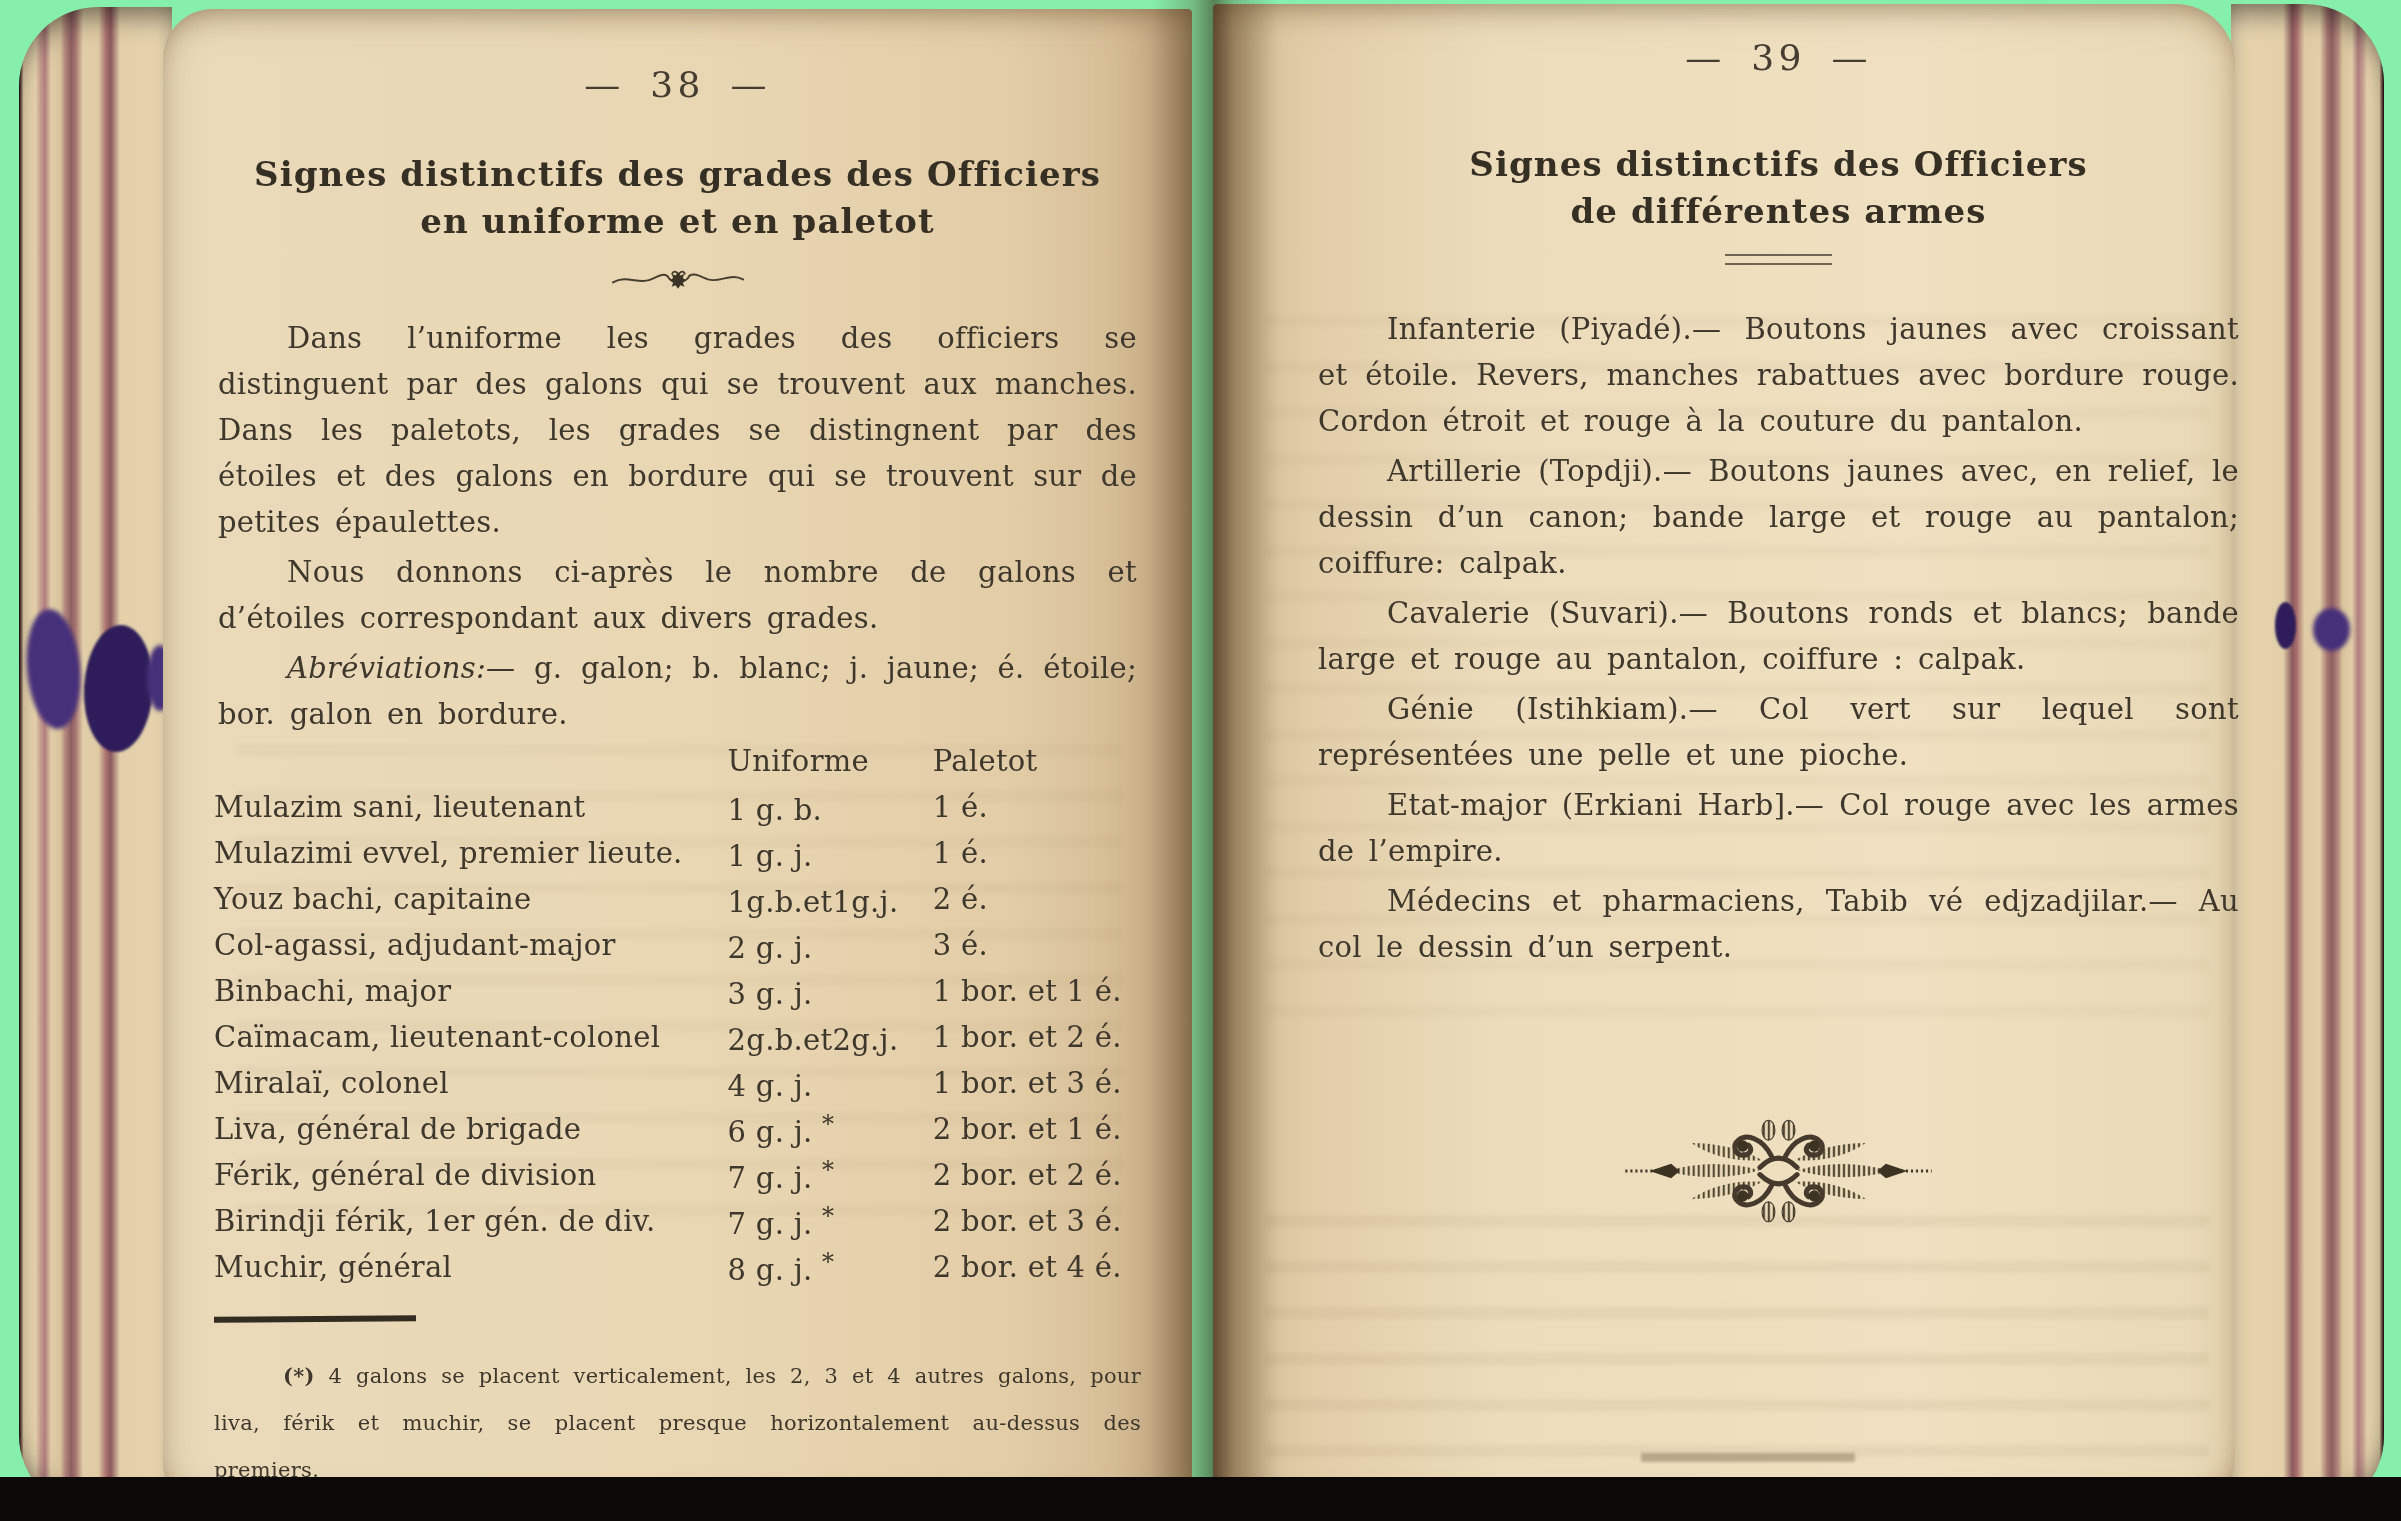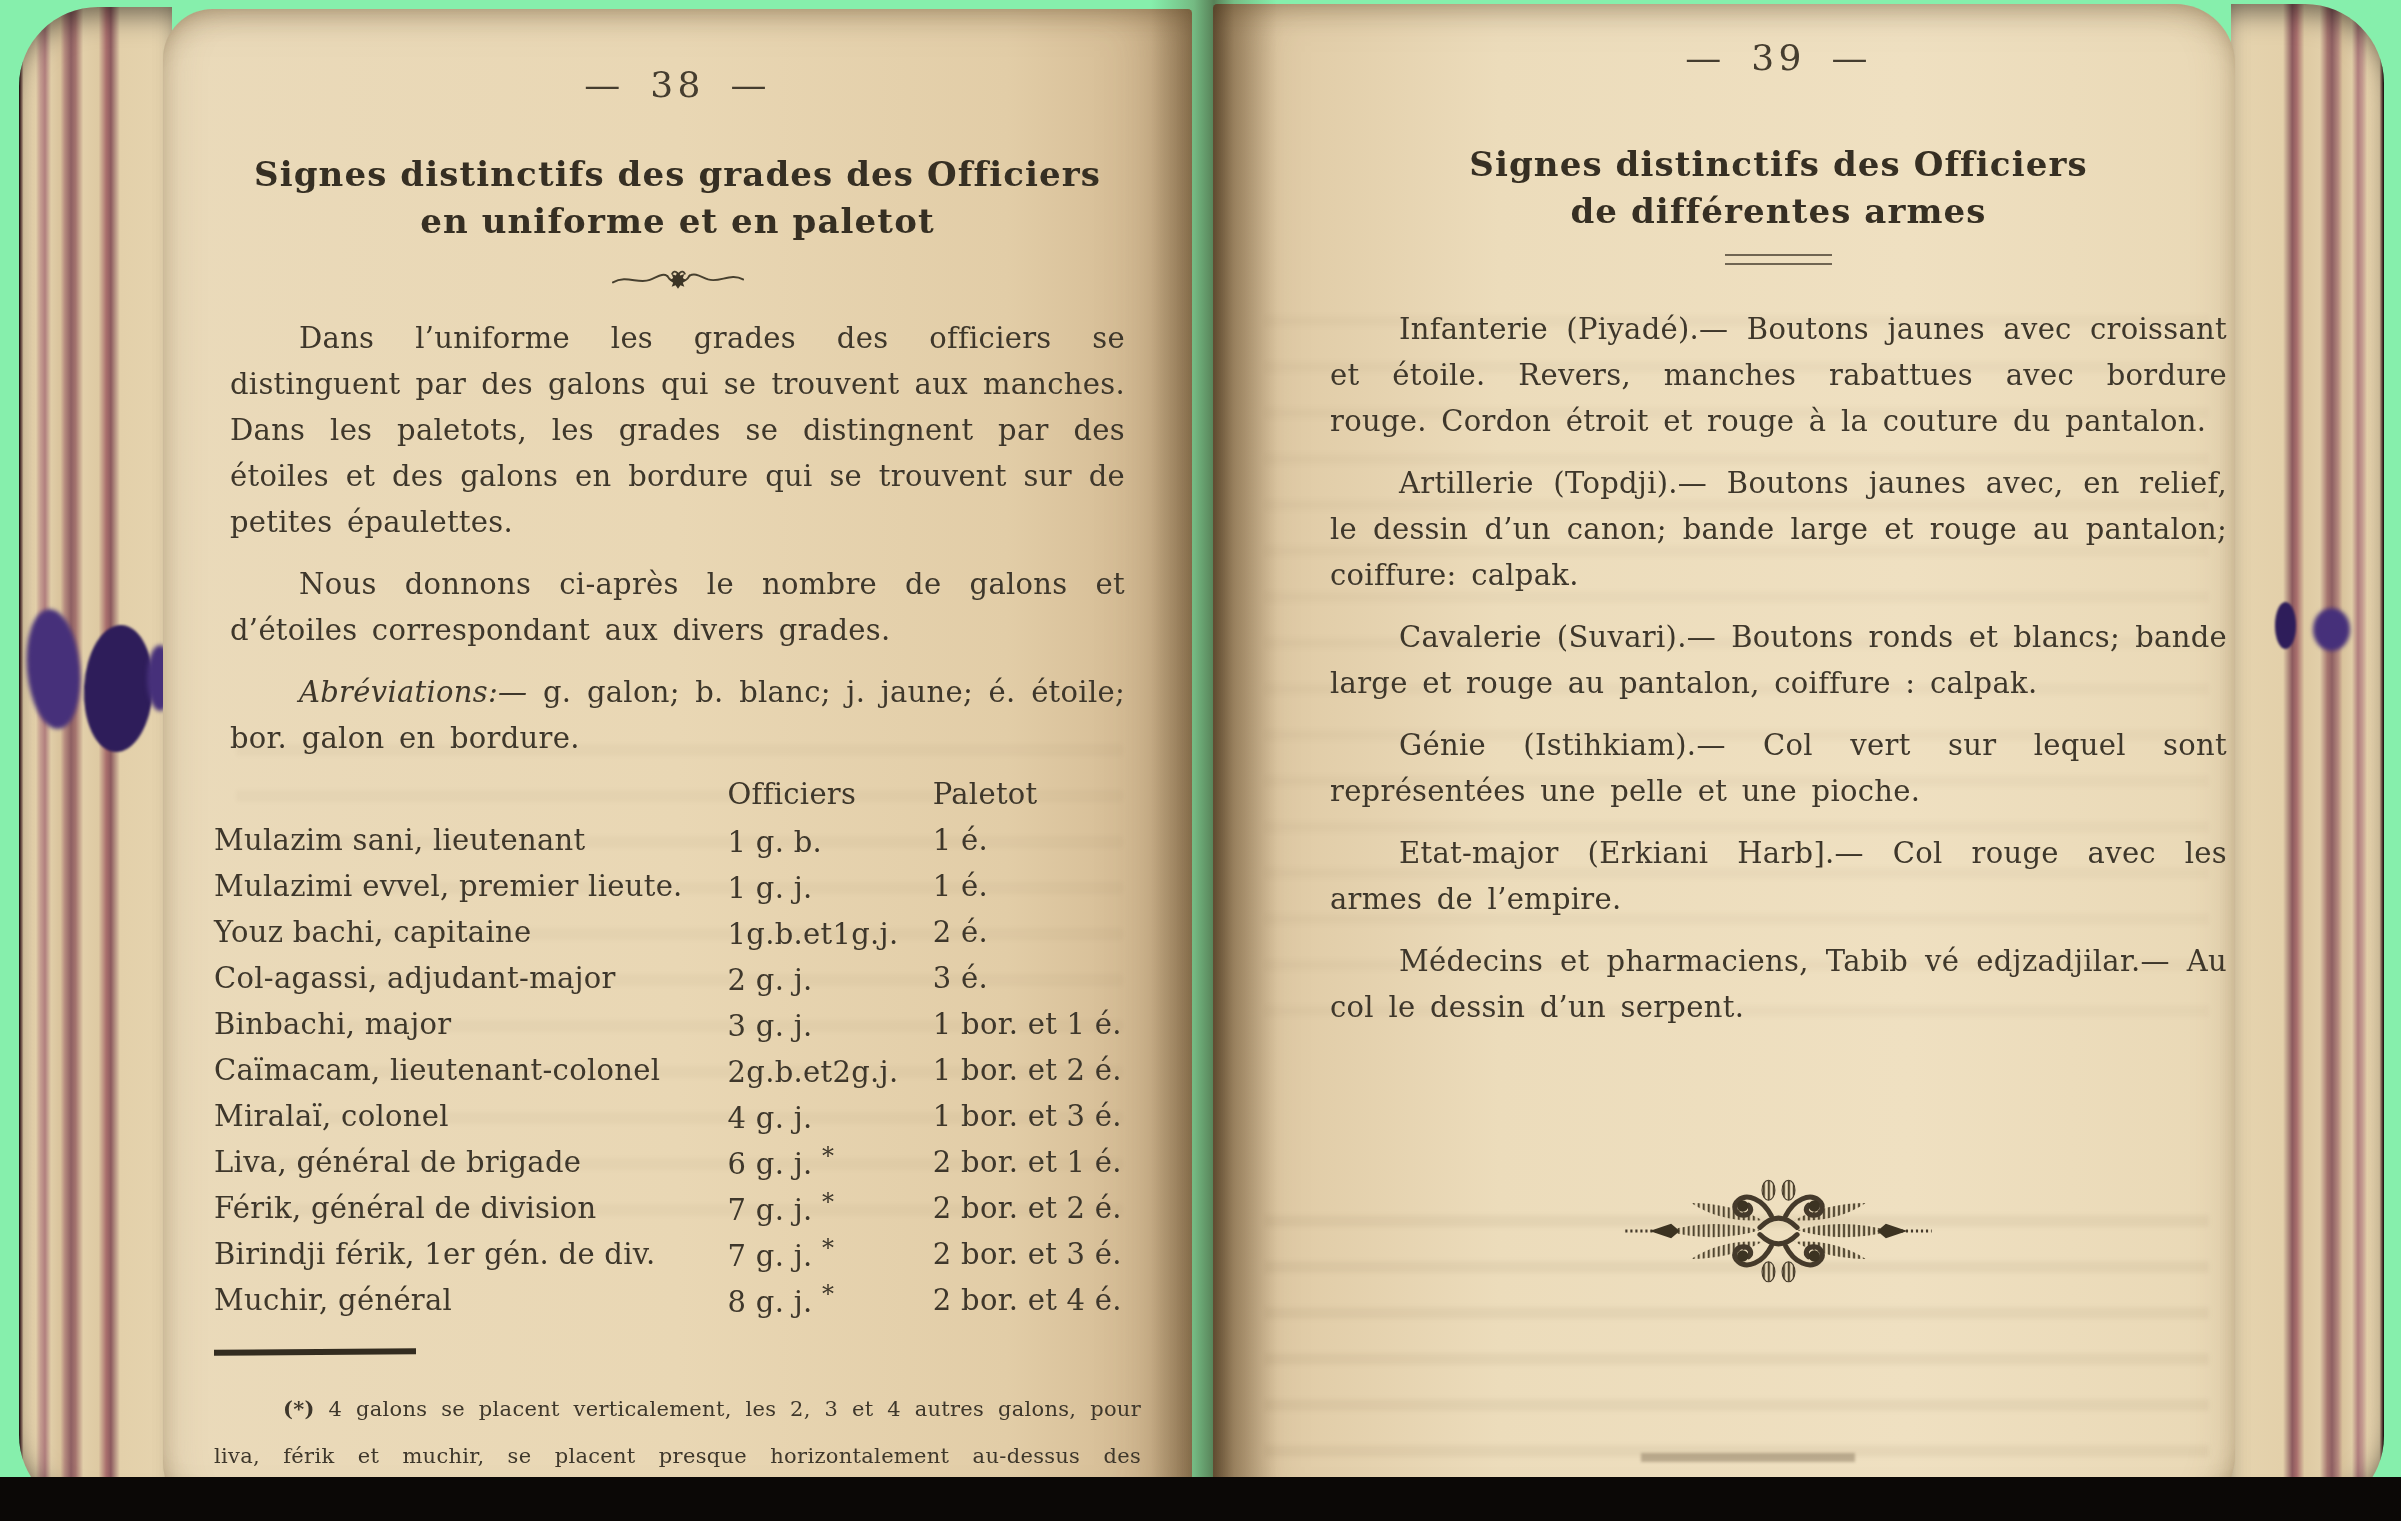--- a/index.html
+++ b/index.html
@@ -86,21 +86,21 @@
     margin:0;text-align:center;font-size:34px;line-height:47px;font-weight:bold;
     color:#362f23;letter-spacing:1.1px;
   }
   .title-rule{
     width:107px;height:7.1px;margin:18.6px auto 0 auto;
     border-top:2.1px solid rgba(70,60,45,.75);
     border-bottom:2.1px solid rgba(70,60,45,.75);
   }
   .flourish-wrap{text-align:center;margin:15.7px 0 4.3px 0;}
   p.body{
-    margin:16px;font-size:29px;line-height:46px;text-align:justify;
+    margin:4px;font-size:29px;line-height:46px;text-align:justify;
     text-indent:69px;letter-spacing:0.3px;word-spacing:5px;color:#3e372b;
   }
   .content-left p.body.first{margin-top:18.6px;}
   p.body + p.body{margin-top:1.4px;}
   .lead-italic{font-style:italic;}
   
   table.ranks{
     border-collapse:collapse;margin-top:7.1px;width:100%;
     font-size:29px;color:#3e372b;letter-spacing:0.3px;
   }
@@ -171,21 +171,21 @@
 
     <table class="ranks">
       <colgroup>
           <col class="c-grade">
           <col class="c-unif">
           <col class="c-pal">
         </colgroup>
       <thead>
         <tr>
           <th></th>
-          <th>Officiers</th>
+          <th>Uniforme</th>
           <th>Paletot</th>
         </tr>
       </thead>
       <tbody>
         <tr>
             <td>Mulazim sani, lieutenant</td>
             <td><span>1 g. b.</span> <span class="star"></span></td>
             <td>1 é.</td>
           </tr>
         <tr>

